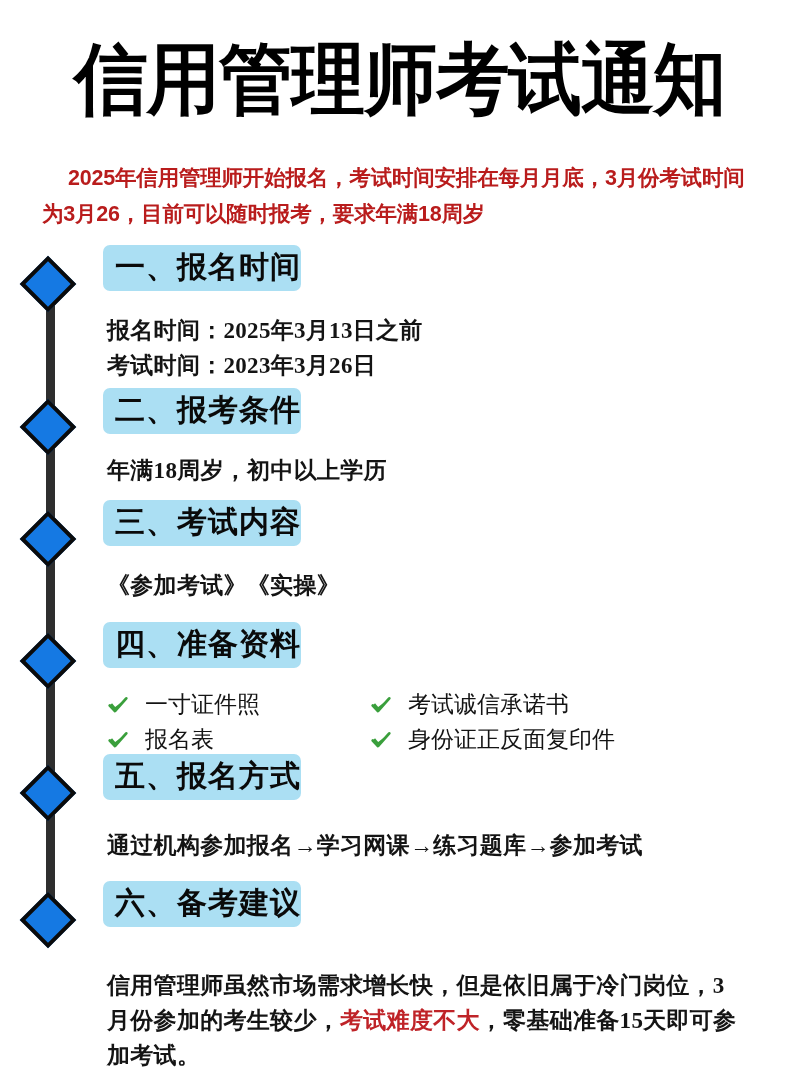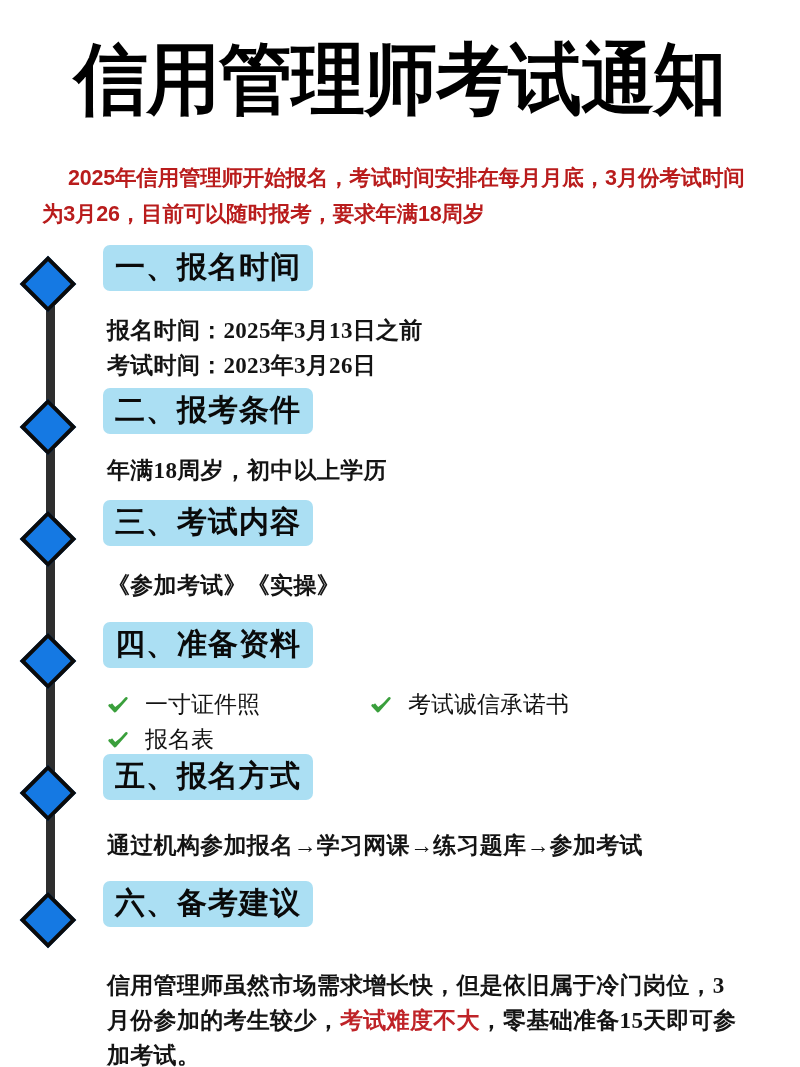--- a/index.html
+++ b/index.html
@@ -90,21 +90,21 @@
     z-index: 3;
   }
 
   .section-heading {
     position: absolute;
     left: 103px;
     top: -10px;
     display: inline-block;
     background: #abdff3;
     border-radius: 7px;
-    padding: 3px 12px 5px 12px;
+    padding: 3px 0 5px 12px;
     font-family: "Liberation Serif", "DejaVu Serif", serif;
     font-weight: 700;
     font-size: 30px;
     line-height: 38px;
     color: #0a0a0a;
     letter-spacing: 1px;
     white-space: nowrap;
   }
 
   .section-body {
@@ -220,20 +220,29 @@
       <div class="check-col right" id="check-right">
           <div class="check-item">
             <span class="check-icon">
               <svg width="22" height="22" viewBox="0 0 24 24" aria-hidden="true">
                 <path d="M3.2 12.4 L8.6 18.2 L20.8 4.6 L18.3 7.0 L8.9 14.2 L5.5 10.2 Z" fill="#3a9f3c"></path>
                 <path d="M3.0 12.6 L8.7 18.6 L21.0 4.8" fill="none" stroke="#3a9f3c" stroke-width="3.1" stroke-linecap="round" stroke-linejoin="round"></path>
               </svg>
             </span>
             <span>考试诚信承诺书</span>
           </div>
+          <div class="check-item">
+            <span class="check-icon">
+              <svg width="22" height="22" viewBox="0 0 24 24" aria-hidden="true">
+                <path d="M3.2 12.4 L8.6 18.2 L20.8 4.6 L18.3 7.0 L8.9 14.2 L5.5 10.2 Z" fill="#3a9f3c"></path>
+                <path d="M3.0 12.6 L8.7 18.6 L21.0 4.8" fill="none" stroke="#3a9f3c" stroke-width="3.1" stroke-linecap="round" stroke-linejoin="round"></path>
+              </svg>
+            </span>
+            <span>身份证正反面复印件</span>
+          </div>
         </div>
     </div>
   </div>
 
   <div class="section" style="top:764px;">
     <div class="diamond" style="top:9px;"></div>
     <div class="section-heading">五、报名方式</div>
     <div class="section-body" style="top:64px;" id="body-4">通过机构参加报名→学习网课→练习题库→参加考试</div>
   </div>
 

